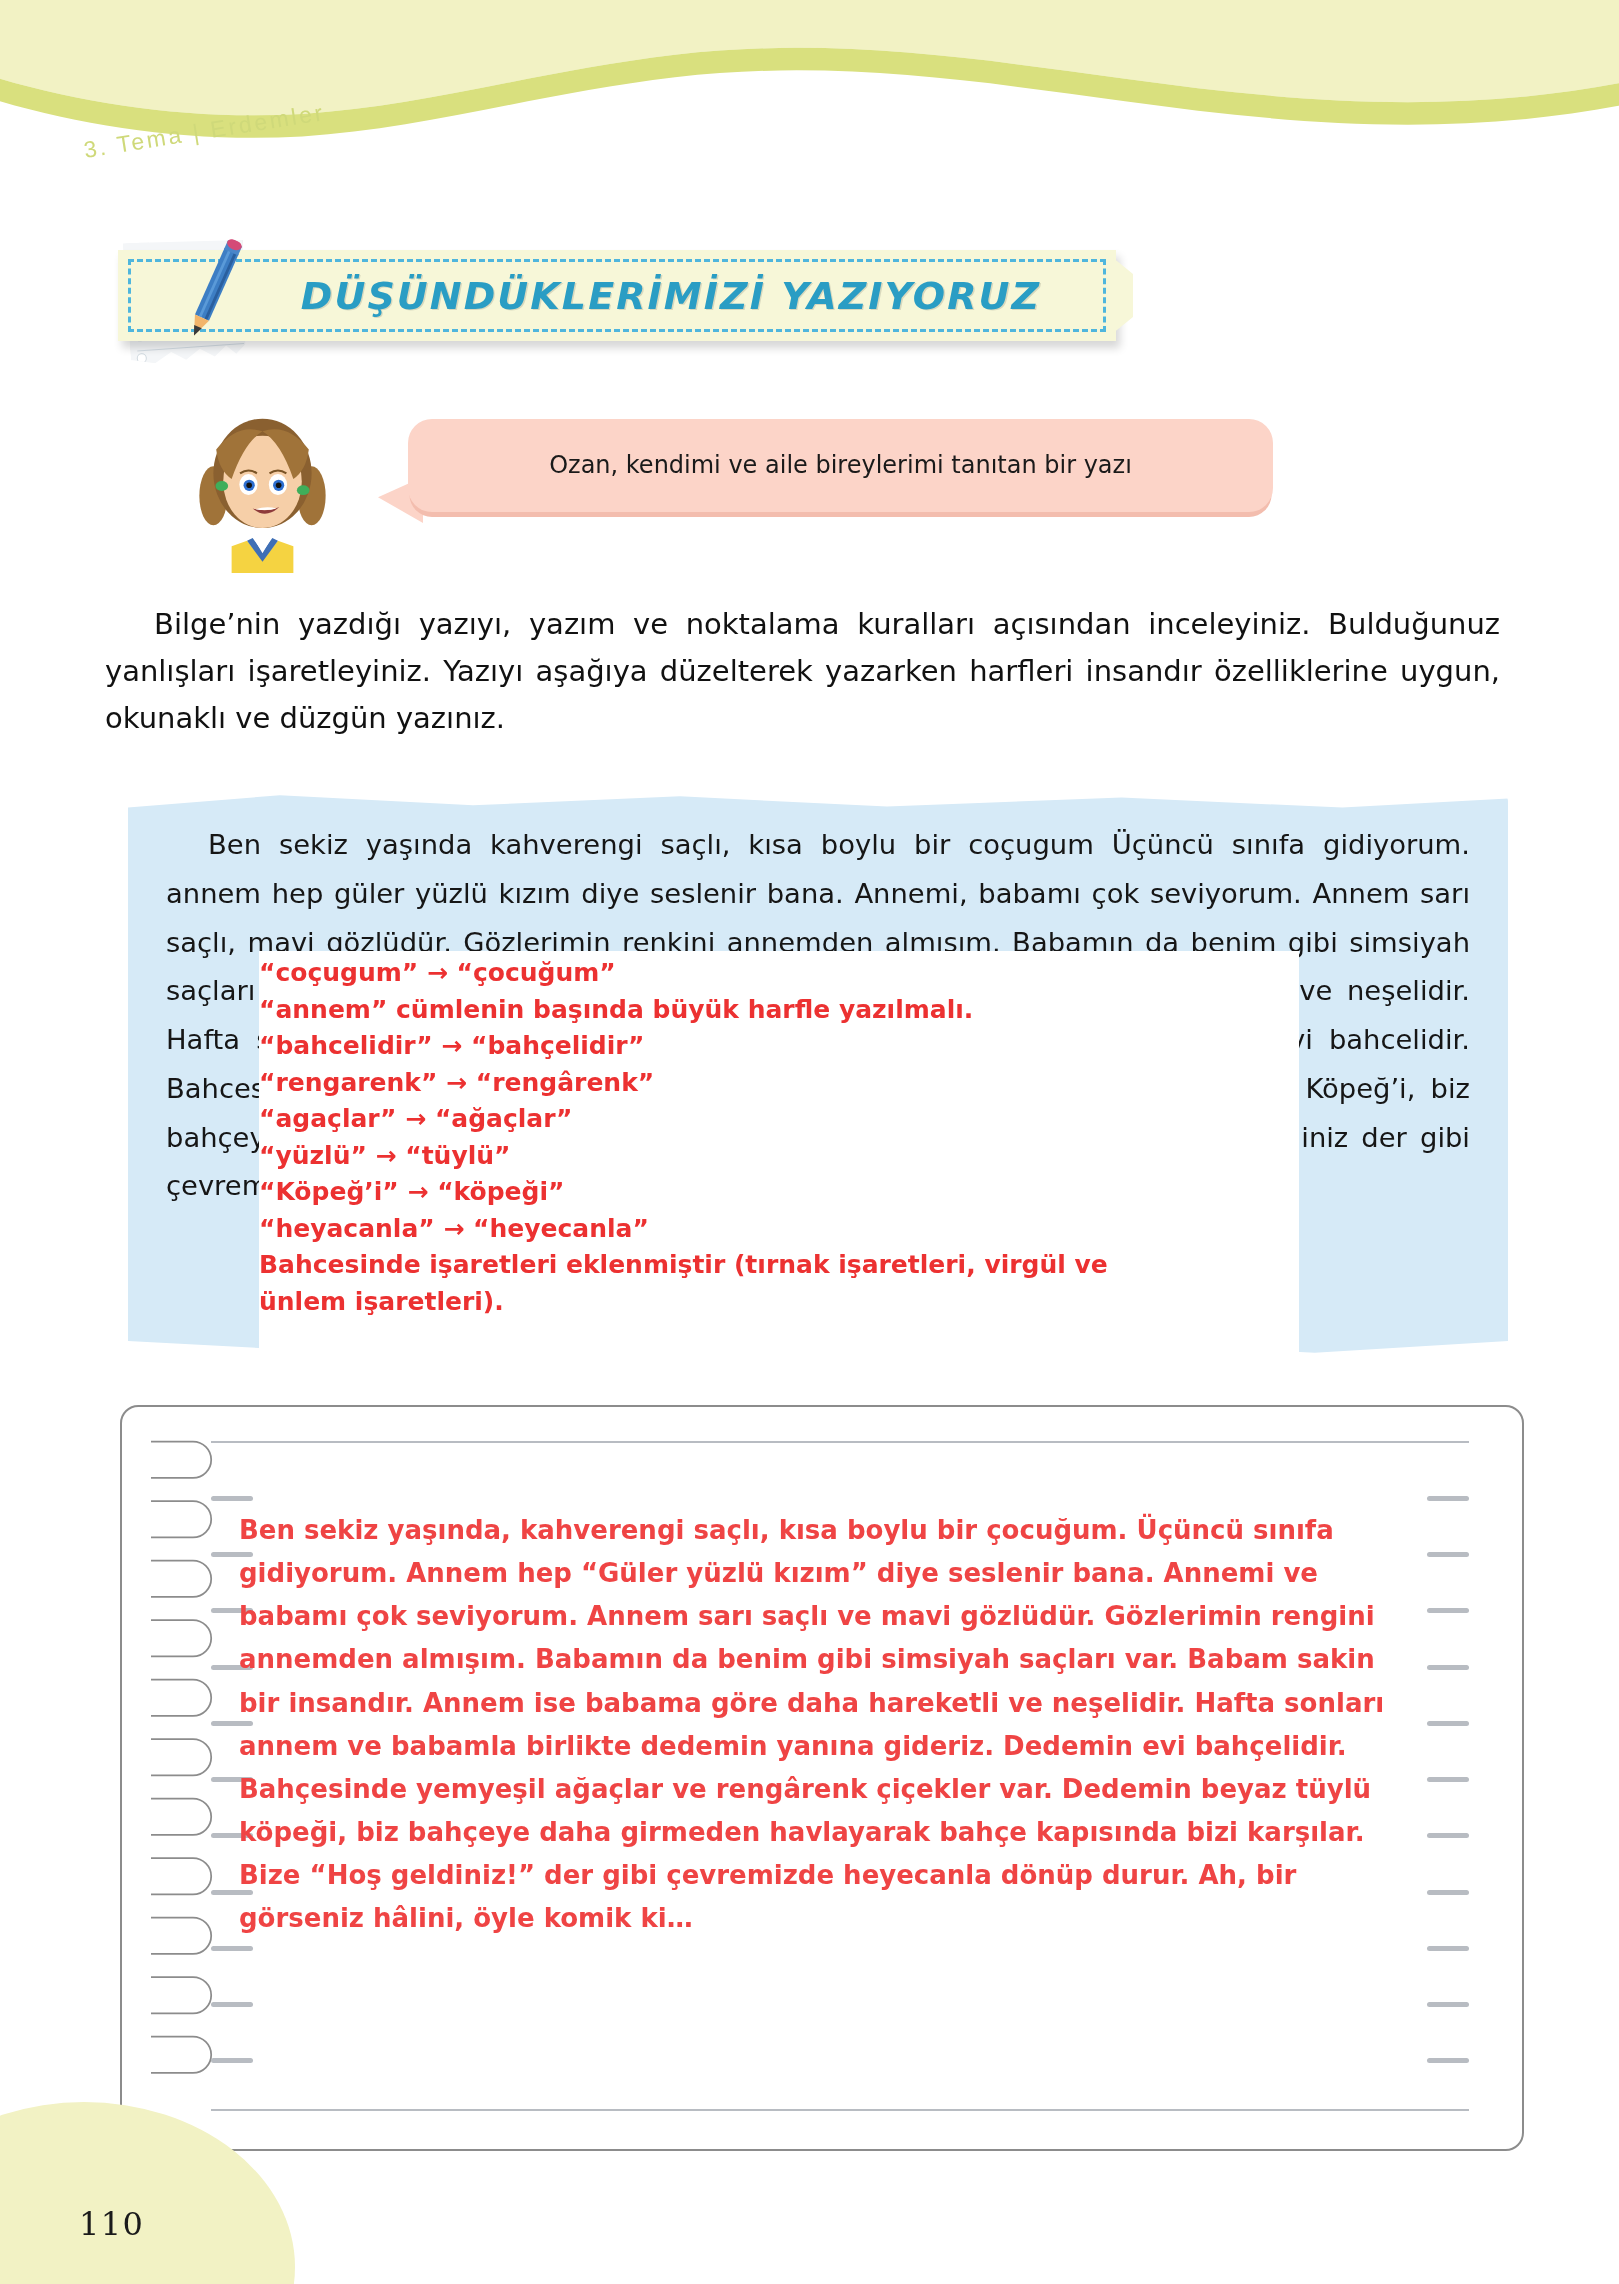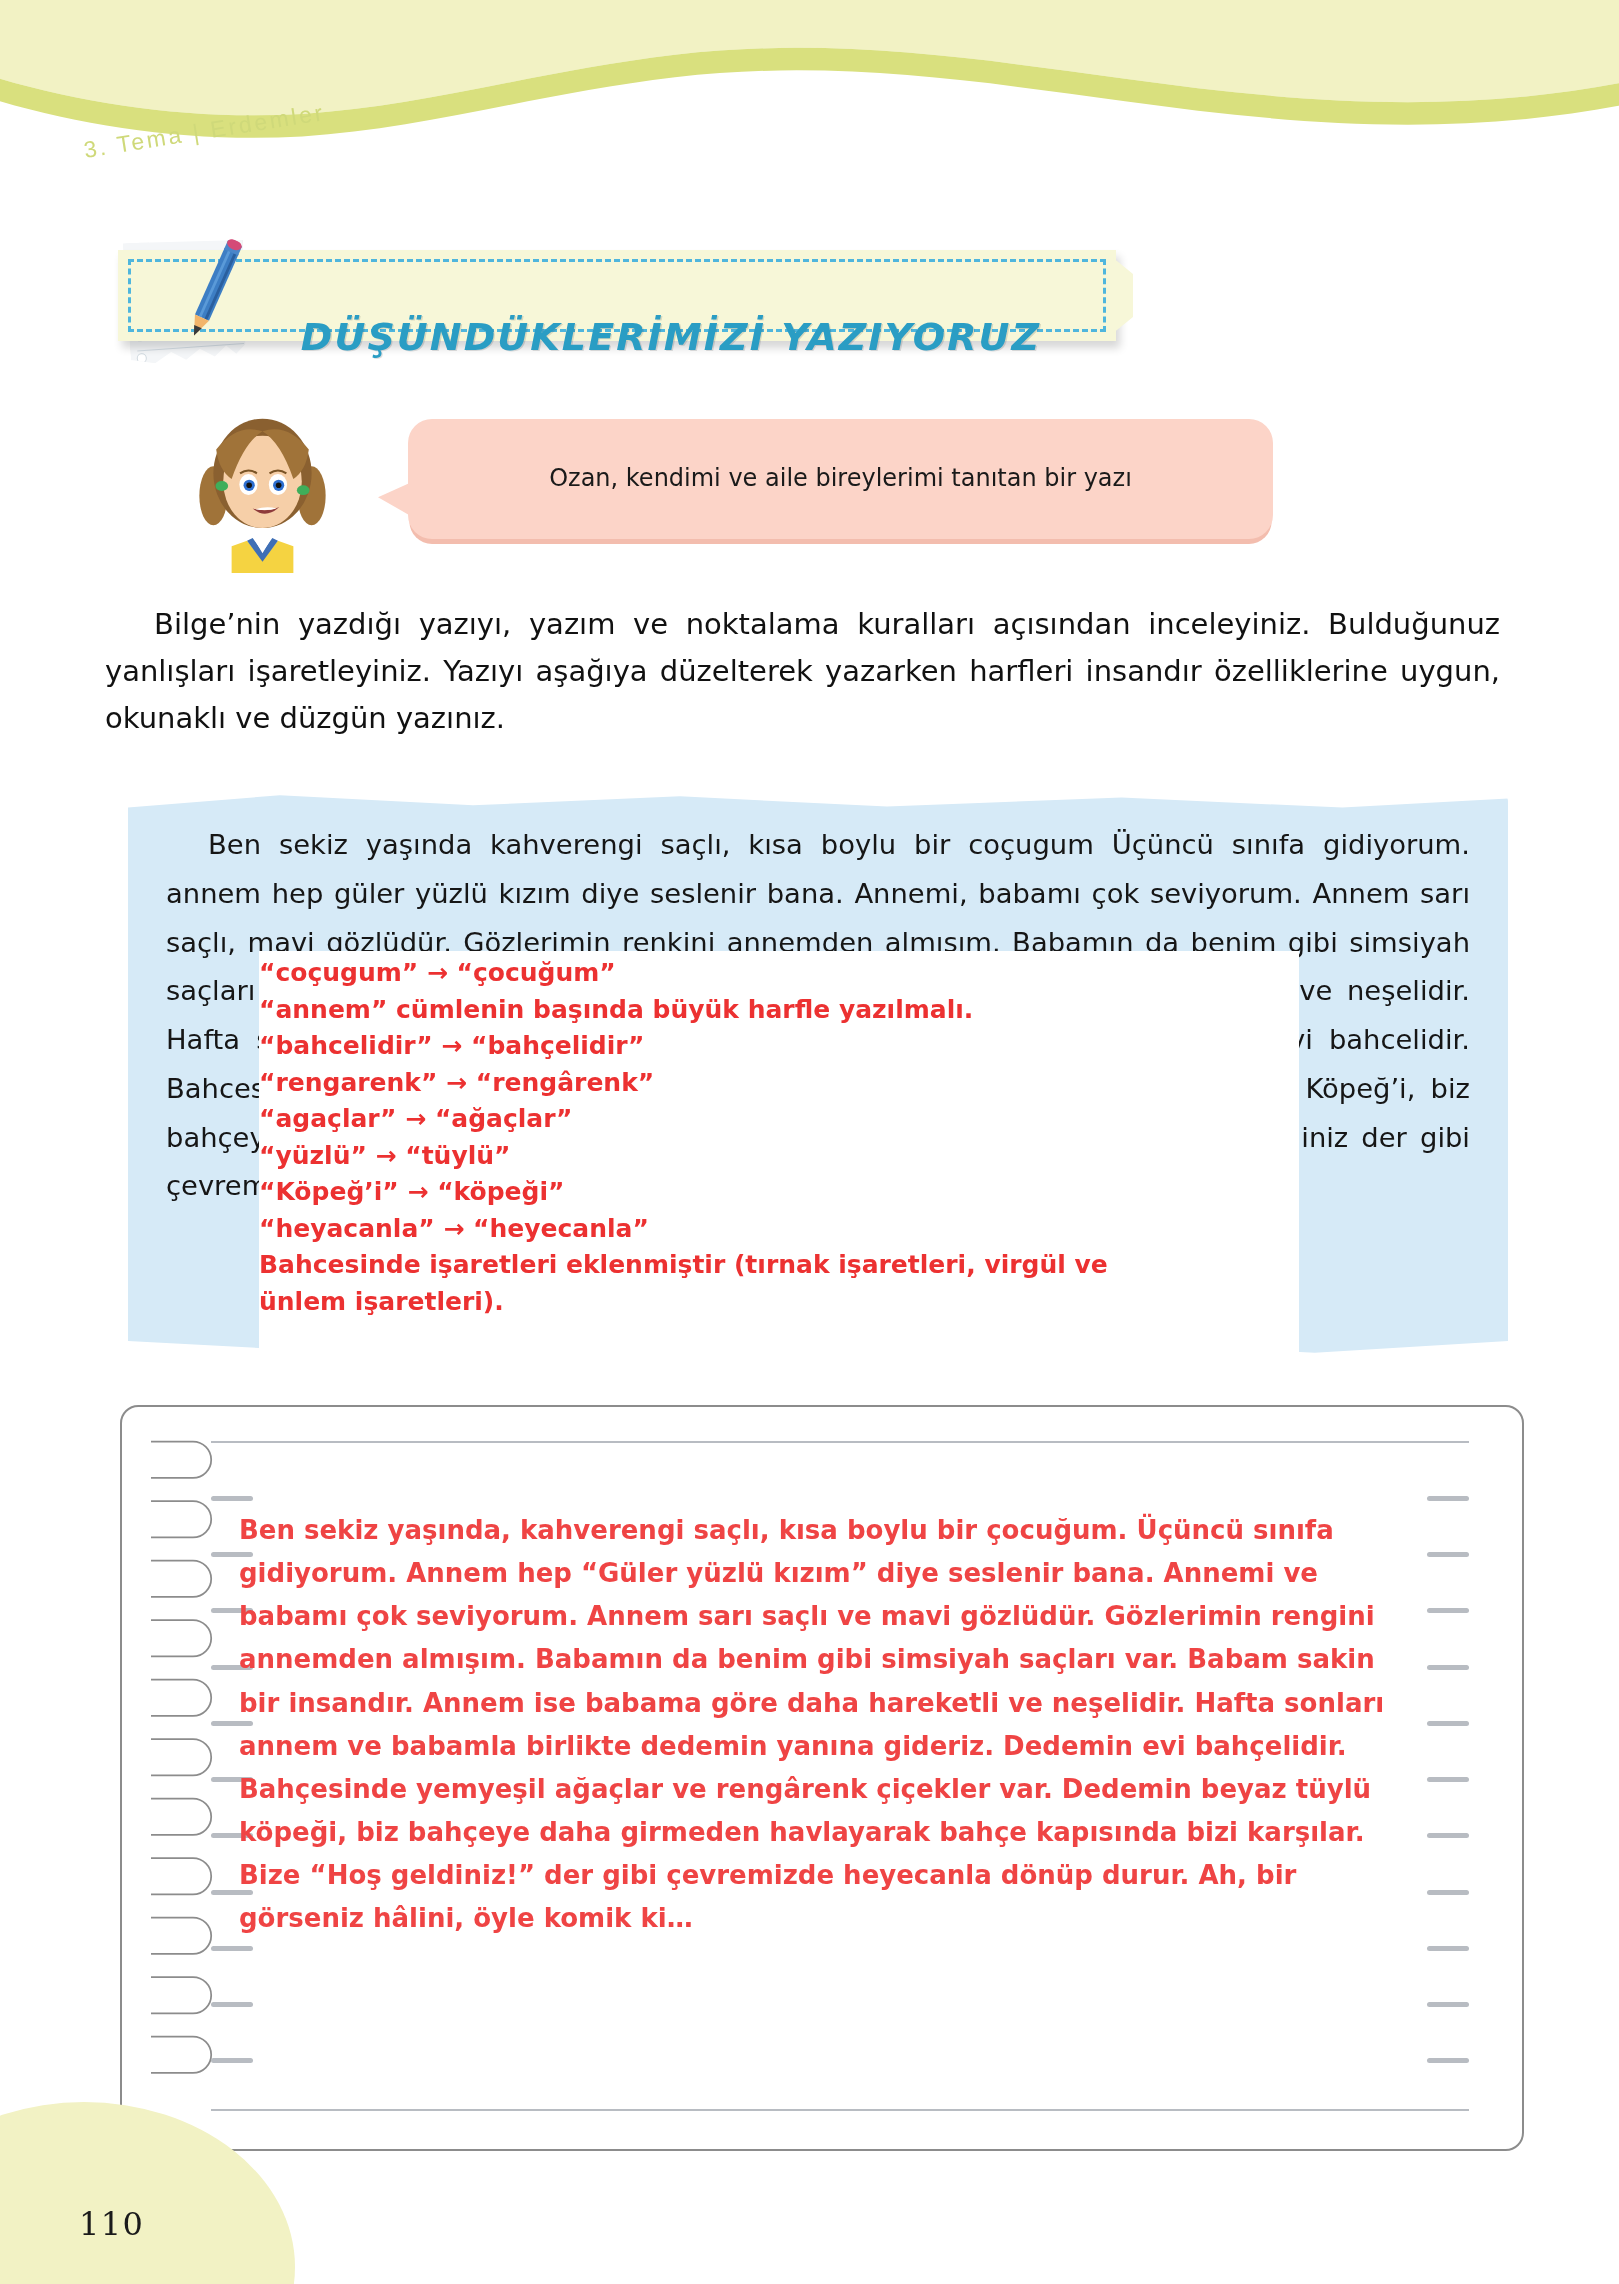--- a/index.html
+++ b/index.html
@@ -34,21 +34,21 @@
     position:absolute;left:9.8px;top:9.1px;right:9.8px;bottom:9.1px;
     border:3.5px dashed #4fb6dd;
   }
   .banner-title{
     position:absolute;left:0;top:0;width:100%;height:100%;
     display:flex;align-items:center;justify-content:center;
     font-family:"DejaVu Sans", sans-serif;
     font-size:38px;font-weight:bold;font-style:italic;
     color:#2a9dc4;letter-spacing:2.1px;
     text-shadow:1.4px 1.4px 0 rgba(0,0,0,.12);
-    padding-left:108px;box-sizing:border-box;margin-top:41px;
+    padding-left:108px;box-sizing:border-box;
   }
   .banner-fold{
     position:absolute;right:-17px;top:7px;width:21px;height:77px;
     background:#f7f7d8;
     clip-path:polygon(0 0,100% 22%,100% 78%,0 100%);
   }
   
   .note-paper{
     position:absolute;left:127px;top:239px;width:120px;height:127px;
     background:#f4f6f8;
@@ -60,21 +60,21 @@
   .note-paper .hole{position:absolute;left:6.3px;width:7.7px;height:7.7px;border-radius:50%;
                     background:#ffffff;border:0.7px solid #cfd8de;}
   .pencil{
     position:absolute;left:204px;top:236px;width:21px;height:107px;
     transform:rotate(24deg);
   }
 
   
   .char{position:absolute;left:188px;top:406px;width:149px;height:167px;}
   .bubble{
-    position:absolute;left:408px;top:419px;width:865px;height:120px;
+    position:absolute;left:408px;top:419px;width:865px;height:93px;
     background:#fcd4c8;border-radius:24px;
     box-shadow:0 6.3px 0 -1.4px #f3bdae;
   }
   .bubble-tail{
     position:absolute;left:378px;top:477px;width:45px;height:46px;
     background:#fcd4c8;
     clip-path:polygon(100% 0,100% 100%,0 44%);
   }
   .bubble-text{
     position:absolute;left:0;top:0;width:100%;height:100%;

